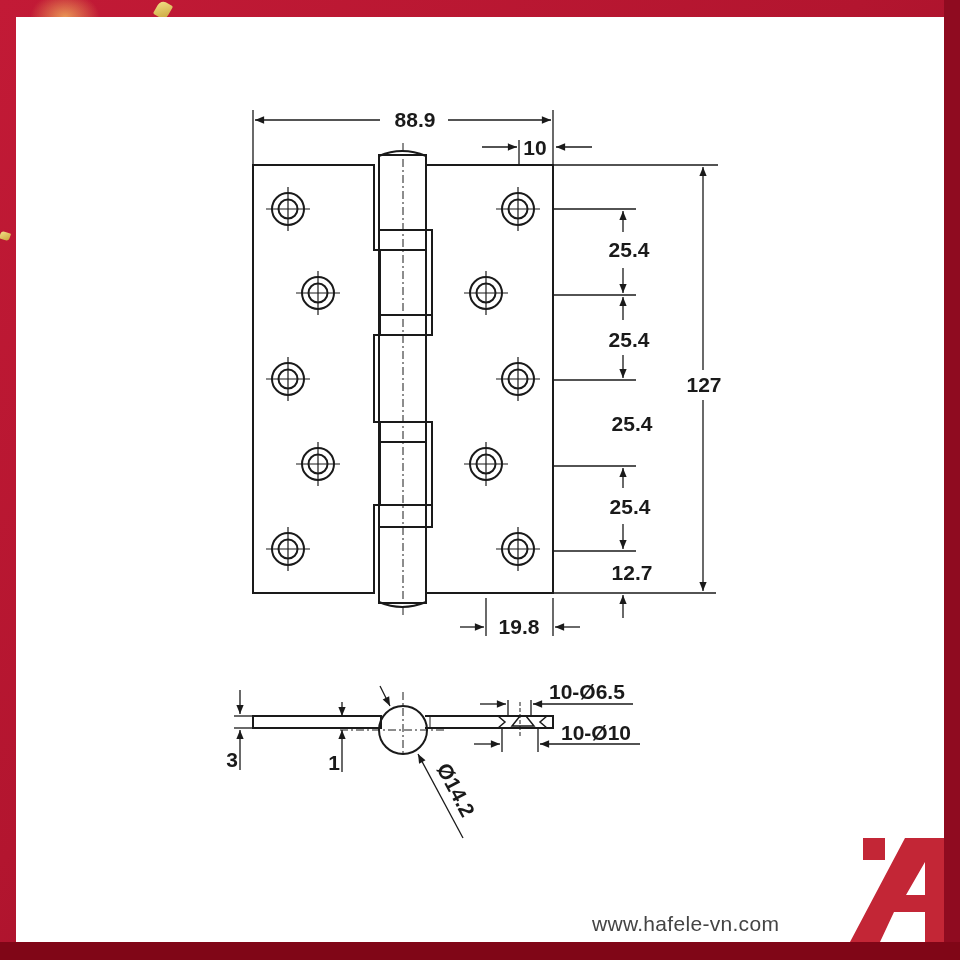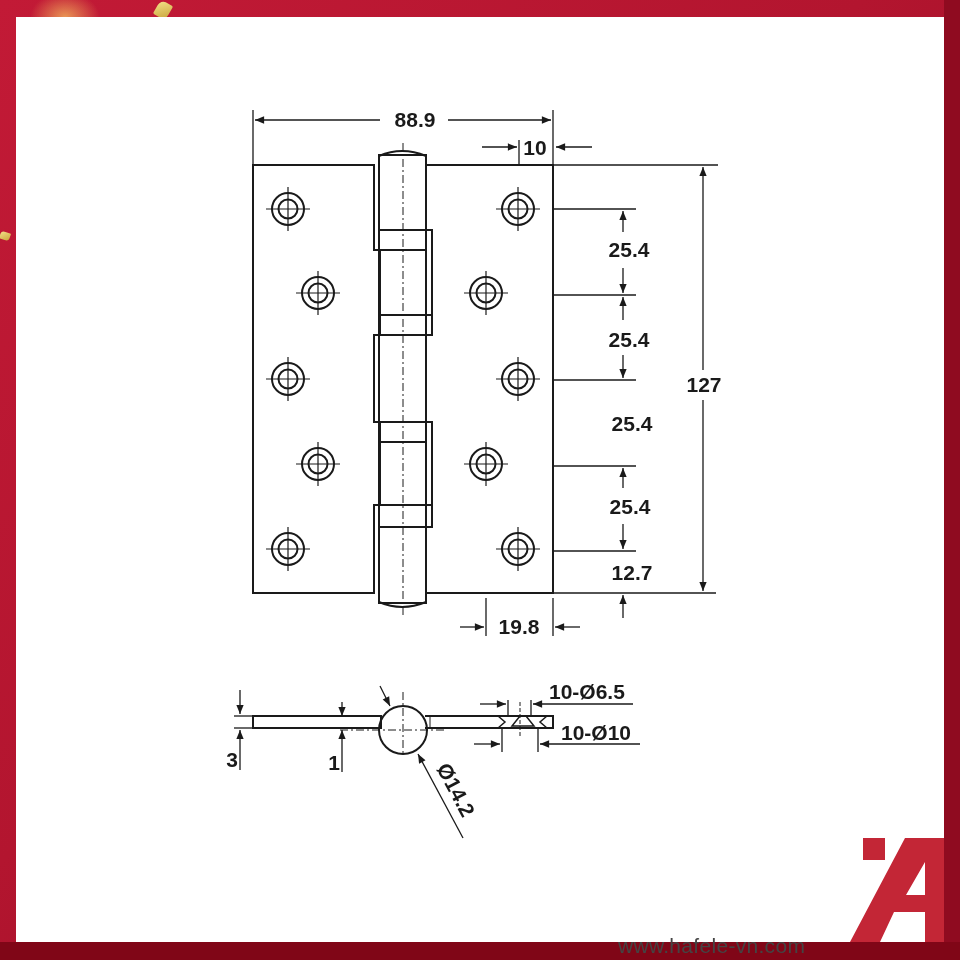--- a/index.html
+++ b/index.html
@@ -14,22 +14,22 @@
     background: radial-gradient(ellipse at center, rgba(240,170,90,0.85), rgba(240,170,90,0) 70%); }
   .canvas {
     position: absolute; left: 16px; top: 17px; width: 928px; height: 926px;
     background: #ffffff;
   }
   .bottom-band { position: absolute; left: 0; top: 942px; width: 960px; height: 18px; background: #800617; }
   .right-band { position: absolute; left: 944px; top: 0; width: 16px; height: 960px; background: #8f0b20; }
   svg { position: absolute; left: 0; top: 0; }
   .dim { font-family: "Liberation Sans", sans-serif; font-weight: bold; font-size: 21px; fill: #1a1a1a; }
   .website {
-    position: absolute; left: 618px; top: 912px; font-size: 21px; color: #444;
-    font-family: "Liberation Sans", sans-serif; letter-spacing: 0.3px; margin-top: 22px;
+    position: absolute; left: 592px; top: 912px; font-size: 21px; color: #444;
+    font-family: "Liberation Sans", sans-serif; letter-spacing: 0.3px;
   }
 </style>
 </head>
 <body>
 
 <div class="glow" style="left:30px;top:-8px;"></div>
 <div class="confetti" style="left:156px;top:2px;width:14px;height:16px;transform:rotate(30deg);"></div>
 <div class="confetti" style="left:0px;top:232px;width:10px;height:8px;transform:rotate(20deg);"></div>
 <div class="confetti" style="left:944px;top:608px;width:14px;height:22px;transform:rotate(-25deg);"></div>
 

